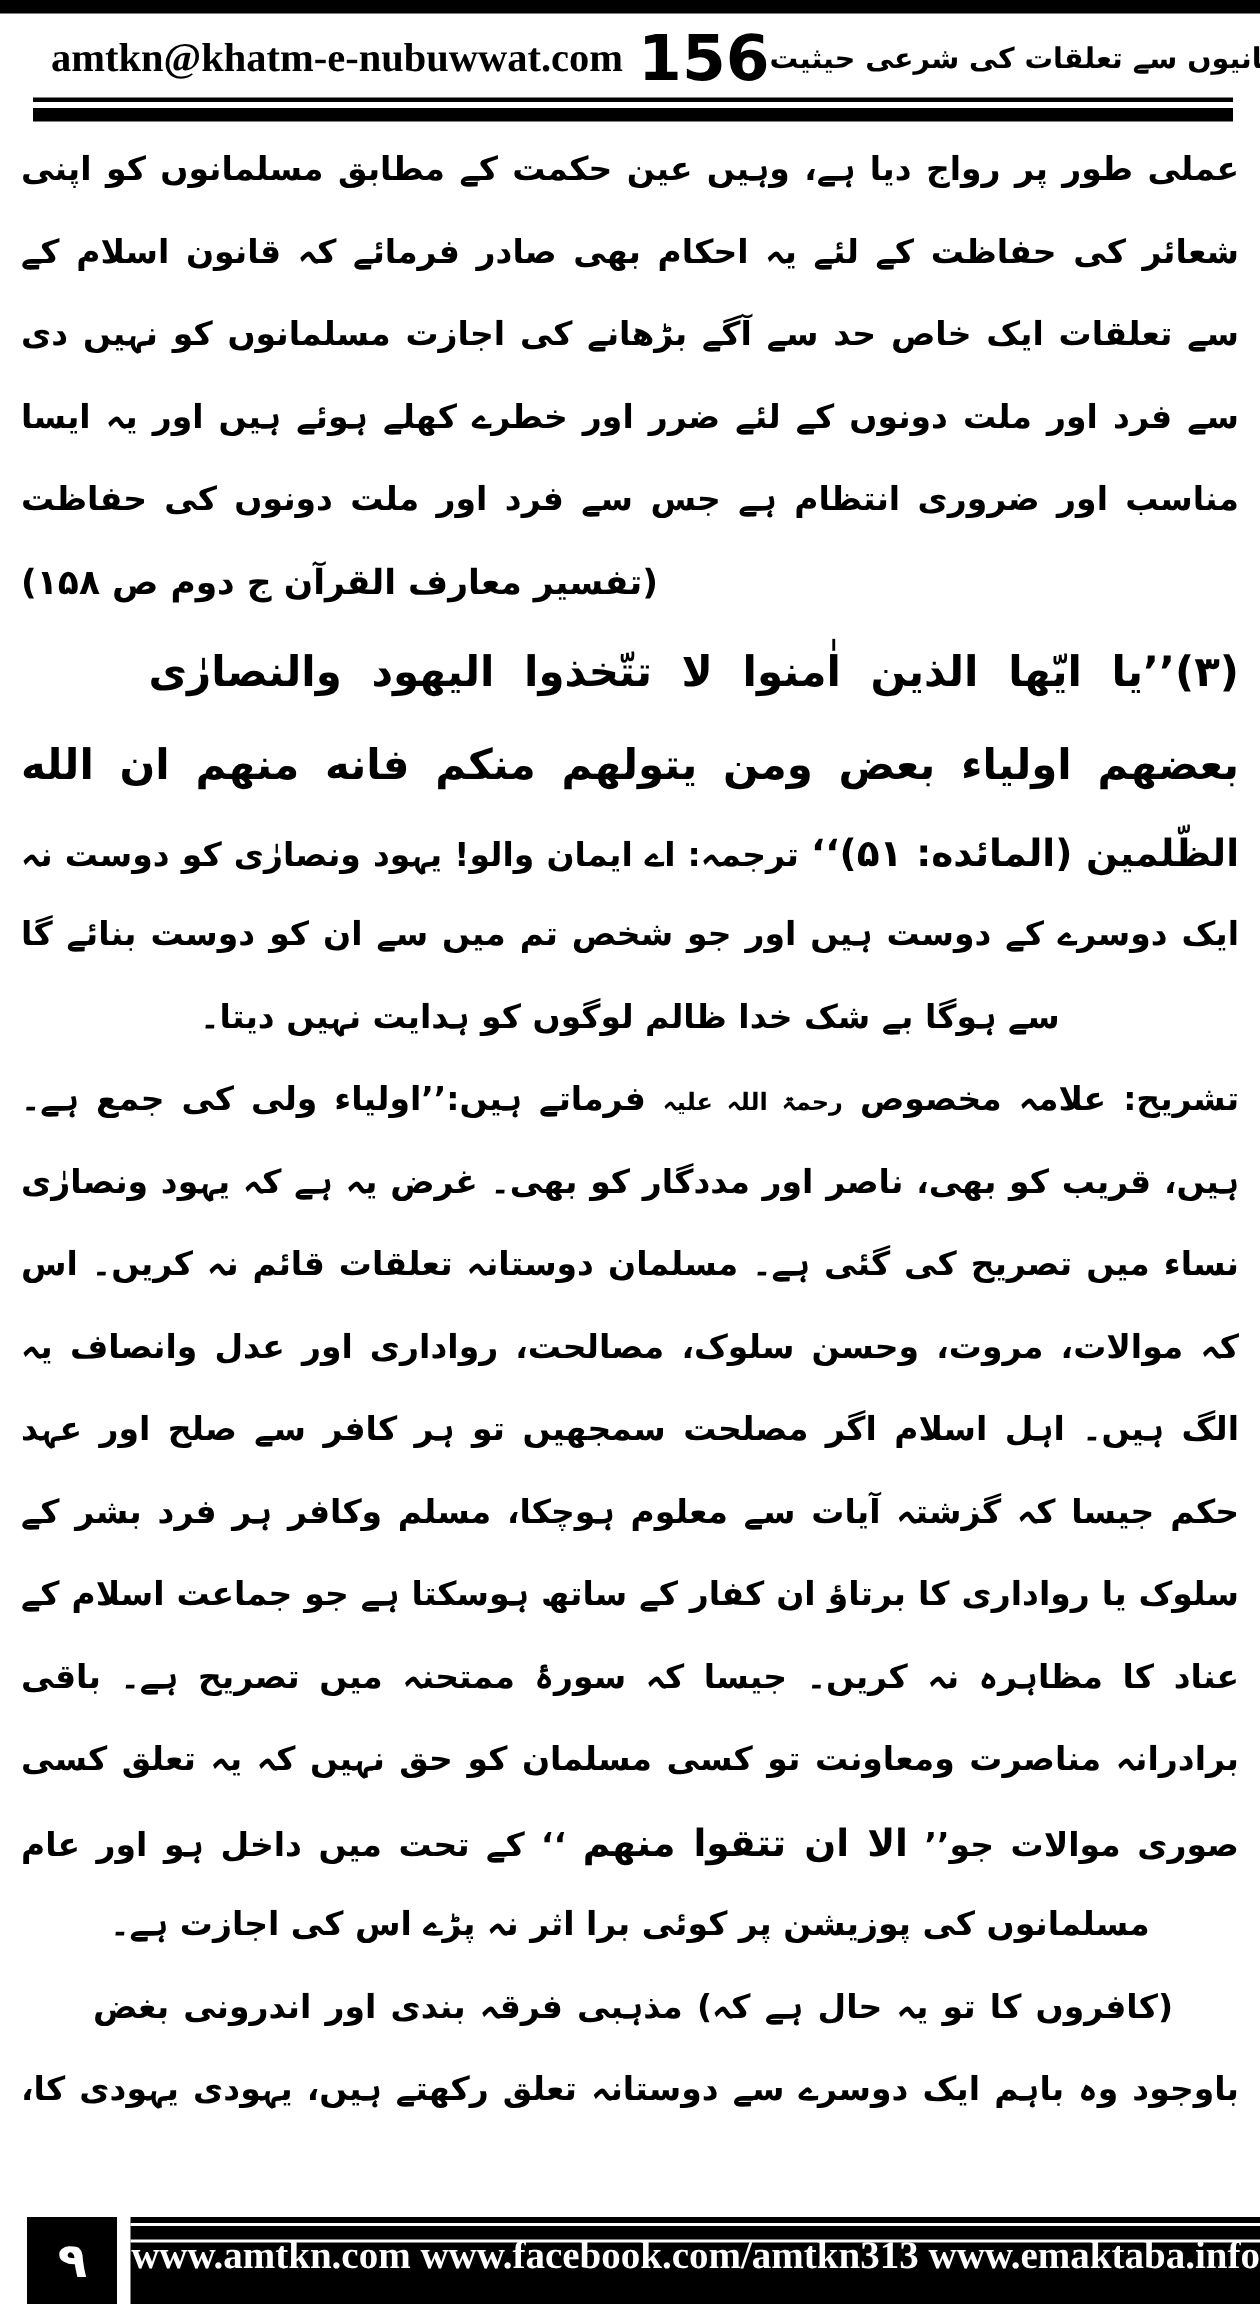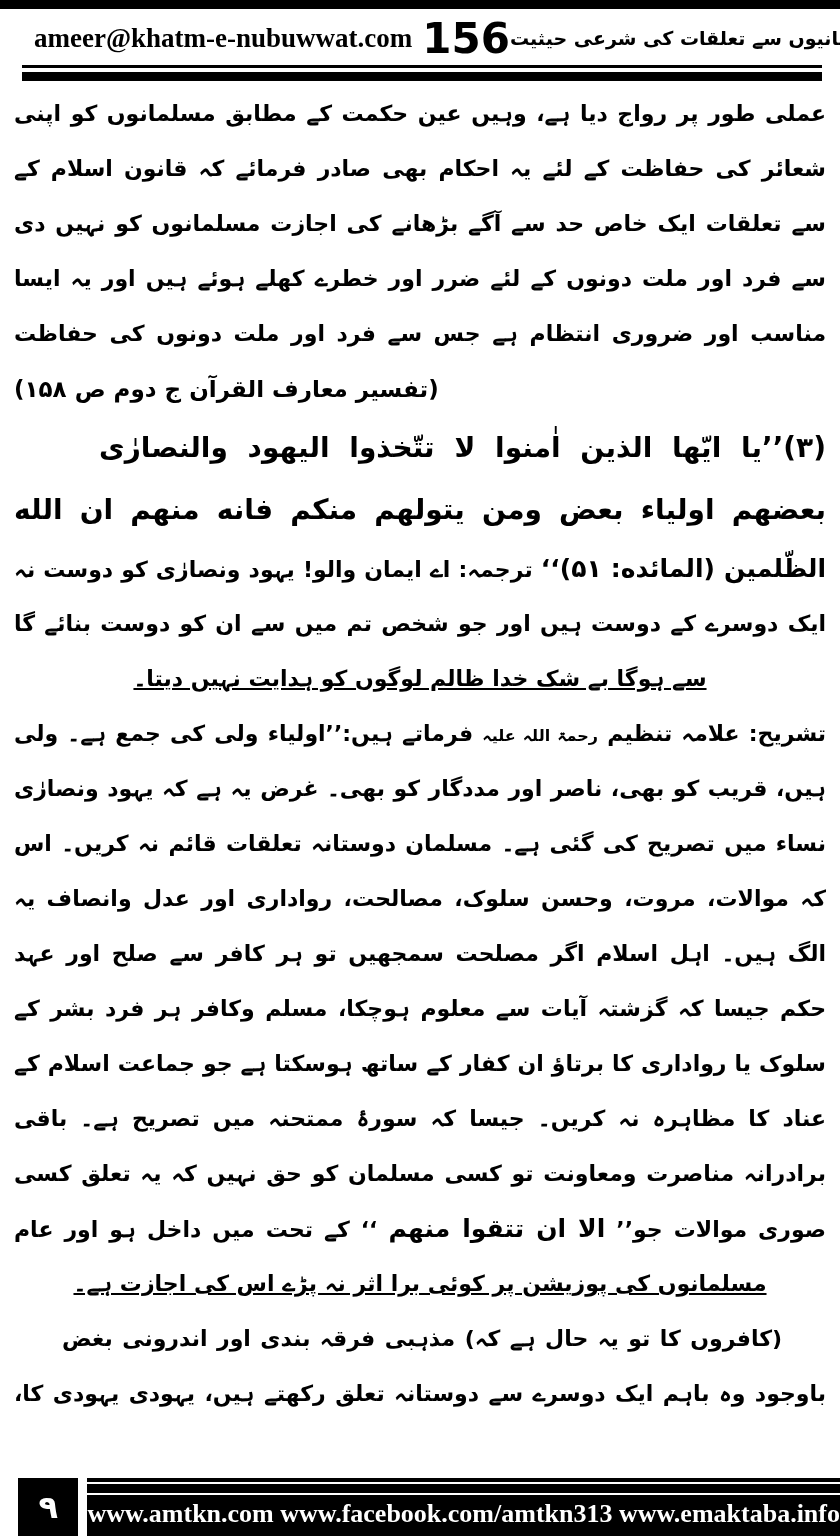--- a/index.html
+++ b/index.html
@@ -19,53 +19,53 @@
   .rule-gap{height:4px;}
   .rule-thick{height:9px;background:#000;margin:0 18px 0 22px;}
   .content{padding:5px 14px 0 14px;}
   .line{
     height:55px;line-height:55px;direction:rtl;overflow:hidden;
     text-align:justify;text-align-last:justify;
     font-family:"DejaVu Sans", sans-serif;font-weight:bold;font-size:22px;
     white-space:normal;
   }
   .line.lastline{text-align-last:right;}
-  .line.center{text-align:right;text-align-last:center;text-decoration:underline;}
+  .line.center{text-align:right;text-align-last:center;}
   .line.ref{text-align:right;text-align-last:left;font-size:23px;height:56px;line-height:56px;}
   .line.verse{height:62px;line-height:62px;font-size:28px;}
   .line.verse.endshort{padding-left:85px;}
   .line.p3first{padding:0 44px 0 48px;}
   .arabic-inline{font-size:25px;}
   .tashreeh-label{}
   .honorific{font-size:16px;}
   .footer{position:absolute;left:18px;right:0;bottom:4px;height:58px;display:flex;align-items:stretch;}
   .footer-page{
     width:84px;background:#000;color:#fff;margin-right:9px;
     display:flex;align-items:center;justify-content:center;
     font:bold 32px "DejaVu Sans", sans-serif;
   }
   .footer-bar{
     flex:1;background:#000;color:#fff;position:relative;
-    display:flex;align-items:flex-end;justify-content:center;padding-bottom:7px;
+    display:flex;align-items:flex-end;justify-content:center;padding-bottom:17px;
   }
   .footer-bar::before{
     content:"";position:absolute;top:4px;left:0;right:0;height:9px;
     border-top:2px solid #fff;border-bottom:2px solid #fff;
   }
   .websites{font:bold 26px "Liberation Serif", serif;white-space:nowrap;}
 </style>
 </head>
 <body>
 
 <div id="page">
 
   <div class="top-bar"></div>
 
   <div class="header">
-    <div class="email">ameer@khatm-e-nubuwwat.com</div>
+    <div class="email">amtkn@khatm-e-nubuwwat.com</div>
     <div class="pageno">156</div>
     <div class="title">محاسبہ قادیانیت جلد ۱۹/ قادیانیوں سے تعلقات کی شرعی حیثیت</div>
   </div>
 
   <div class="rule-thin"></div>
   <div class="rule-gap"></div>
   <div class="rule-thick"></div>
 
   <div class="content">
 
@@ -83,21 +83,21 @@
     <div class="line">
       <span class="arabic-inline">الظّلمین (المائده: ۵۱)‘‘</span>
       <span>ترجمہ: اے ایمان والو! یہود ونصارٰی کو دوست نہ بناؤ۔ یہ</span>
     </div>
 
     <div class="line">ایک دوسرے کے دوست ہیں اور جو شخص تم میں سے ان کو دوست بنائے گا وہ بھی انہیں میں</div>
     <div class="line center">سے ہوگا بے شک خدا ظالم لوگوں کو ہدایت نہیں دیتا۔</div>
 
     <div class="line">
       <span class="tashreeh-label">تشریح:</span>
-      <span> علامہ تنظیم </span>
+      <span> علامہ مخصوص </span>
       <span class="honorific">رحمۃ اللہ علیہ</span>
       <span> فرماتے ہیں:’’اولیاء ولی کی جمع ہے۔ ولی دوست کو بھی کہتے</span>
     </div>
 
     <div class="line">ہیں، قریب کو بھی، ناصر اور مددگار کو بھی۔ غرض یہ ہے کہ یہود ونصارٰی بلکہ تمام کفار سے جیسے کہ سورۂ</div>
     <div class="line">نساء میں تصریح کی گئی ہے۔ مسلمان دوستانہ تعلقات قائم نہ کریں۔ اس موقع پر یہ ملحوظ رکھنا چاہئے</div>
     <div class="line">کہ موالات، مروت، وحسن سلوک، مصالحت، رواداری اور عدل وانصاف یہ سب چیزیں الگ</div>
     <div class="line">الگ ہیں۔ اہل اسلام اگر مصلحت سمجھیں تو ہر کافر سے صلح اور عہد وپیمان مشروع طریقہ پر کرسکتے</div>
 
 

